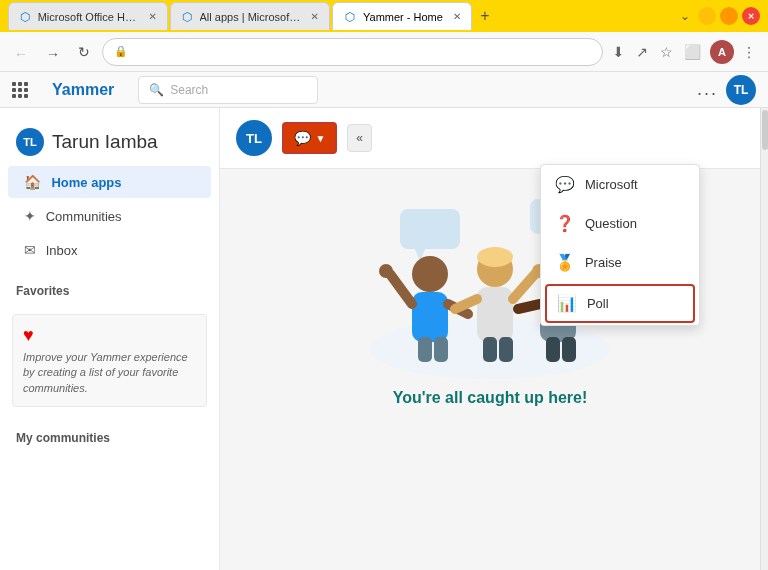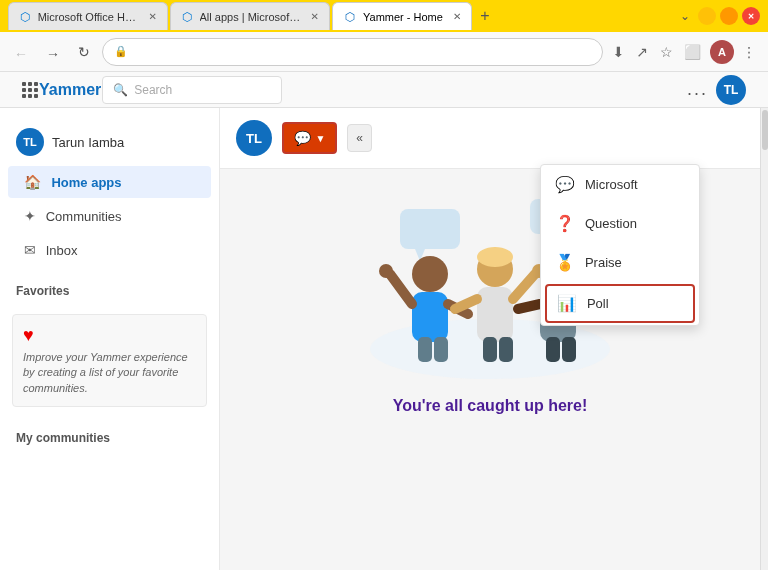--- a/index.html
+++ b/index.html
@@ -58,22 +58,22 @@
     .addr-actions { display: flex; gap: 4px; }
     .addr-btn { background: none; border: none; font-size: 14px; color: #666; cursor: pointer; padding: 4px; }
     .profile-circle { width: 24px; height: 24px; border-radius: 50%; background: #b04a4a; color: white; display: flex; align-items: center; justify-content: center; font-size: 11px; font-weight: bold; }
 
     
     .menu-bar {
       background: #f9f9f9;
       height: 36px;
       display: flex;
       align-items: center;
-      padding: 0 22px;
-      gap: 1px;
+      padding: 0 12px;
+      gap: 24px;
       border-bottom: 1px solid #e0e0e0;
     }
     .grid-icon { display: grid; grid-template-columns: 1fr 1fr 1fr; gap: 2px; width: 16px; height: 16px; cursor: pointer; }
     .grid-dot { background: #555; border-radius: 1px; }
     .yammer-logo { font-size: 16px; font-weight: 600; color: #106ebe; }
     .search-box {
       display: flex; align-items: center; gap: 6px;
       background: #fff; border: 1px solid #ddd; border-radius: 4px;
       padding: 4px 10px; width: 180px; height: 28px;
     }
@@ -85,21 +85,21 @@
     
     .main-content { display: flex; height: calc(570px - 108px); background: #f5f5f5; }
 
     
     .sidebar {
       width: 220px; background: #fff; padding: 12px 0;
       border-right: 1px solid #e8e8e8; overflow-y: auto; flex-shrink: 0;
     }
     .user-item { display: flex; align-items: center; gap: 8px; padding: 8px 16px; }
     .user-avatar { width: 28px; height: 28px; border-radius: 50%; background: #106ebe; color: white; display: flex; align-items: center; justify-content: center; font-size: 11px; font-weight: bold; flex-shrink: 0; }
-    .user-name { font-size: 13px; color: #333; }
+    .user-name { font-size: 19px; color: #333; }
     .nav-item { display: flex; align-items: center; gap: 10px; padding: 8px 16px; cursor: pointer; border-radius: 4px; margin: 2px 8px; }
     .nav-item.active { background: #e8f0fe; }
     .nav-item.active .nav-label { font-weight: 600; color: #106ebe; }
     .nav-icon { font-size: 14px; color: #666; flex-shrink: 0; }
     .nav-label { font-size: 13px; color: #444; }
     .sidebar-section { padding: 16px 16px 8px; font-size: 12px; font-weight: 600; color: #555; }
     .favorites-placeholder { margin: 8px 12px; padding: 10px; background: #f8f8f8; border-radius: 4px; border: 1px solid #e8e8e8; }
     .favorites-heart { color: #e00; font-size: 18px; margin-bottom: 4px; }
     .favorites-text { font-size: 11px; color: #666; font-style: italic; line-height: 1.4; }
 
@@ -136,21 +136,21 @@
     .dropdown-item-icon.praise { color: #b046c8; }
     .dropdown-item-icon.poll { color: #d83b01; }
 
     
     .illustration-area {
       background: #f5f5f5; padding: 20px; display: flex;
       flex-direction: column; align-items: center; justify-content: center;
       min-height: 250px;
     }
     .illustration-svg { width: 300px; height: 200px; }
-    .caught-up-text { font-size: 16px; font-weight: 700; color: #4c1d95; margin-top: 8px; }
+    .caught-up-text { font-size: 16px; font-weight: 700; color: #0f766e; margin-top: 0; }
 
     
     .right-scrollbar { width: 8px; background: #f0f0f0; border-left: 1px solid #ddd; }
     .scrollbar-thumb { width: 6px; height: 40px; background: #ccc; border-radius: 4px; margin: 2px auto; }
   </style>
 </head>
 <body>
 
 <div class="title-bar">
   <div class="title-bar-left">

